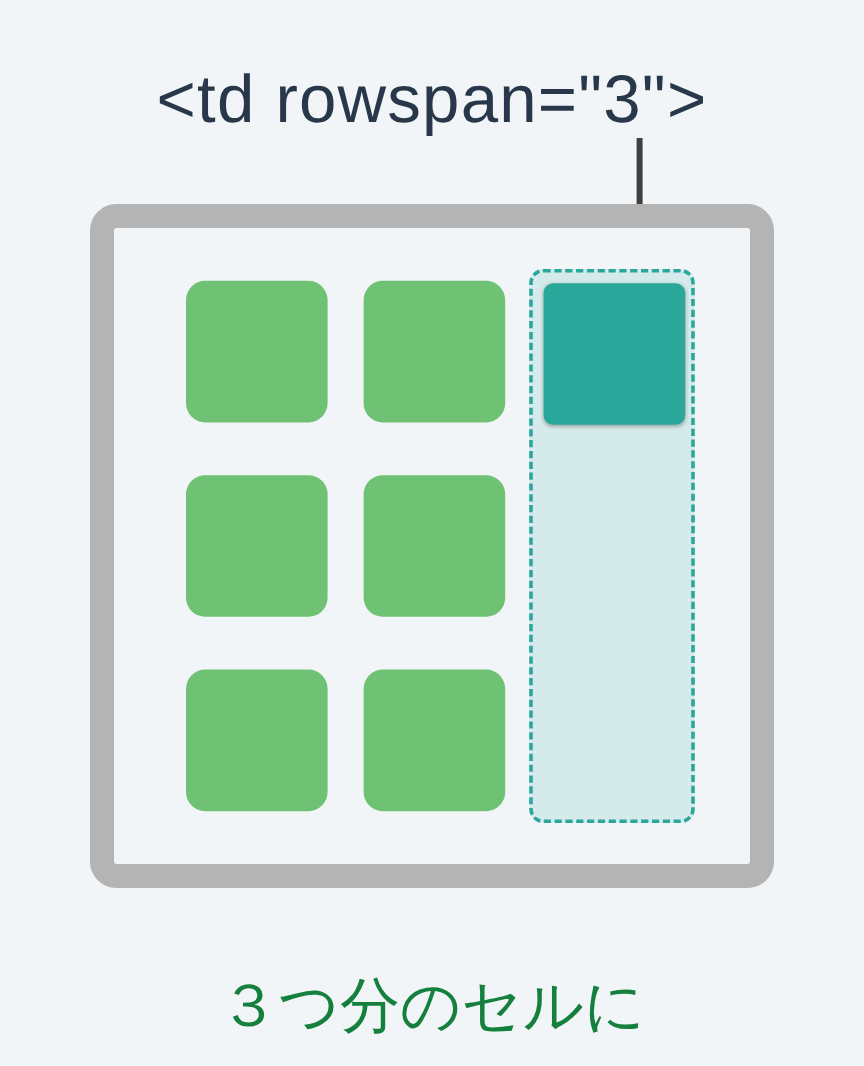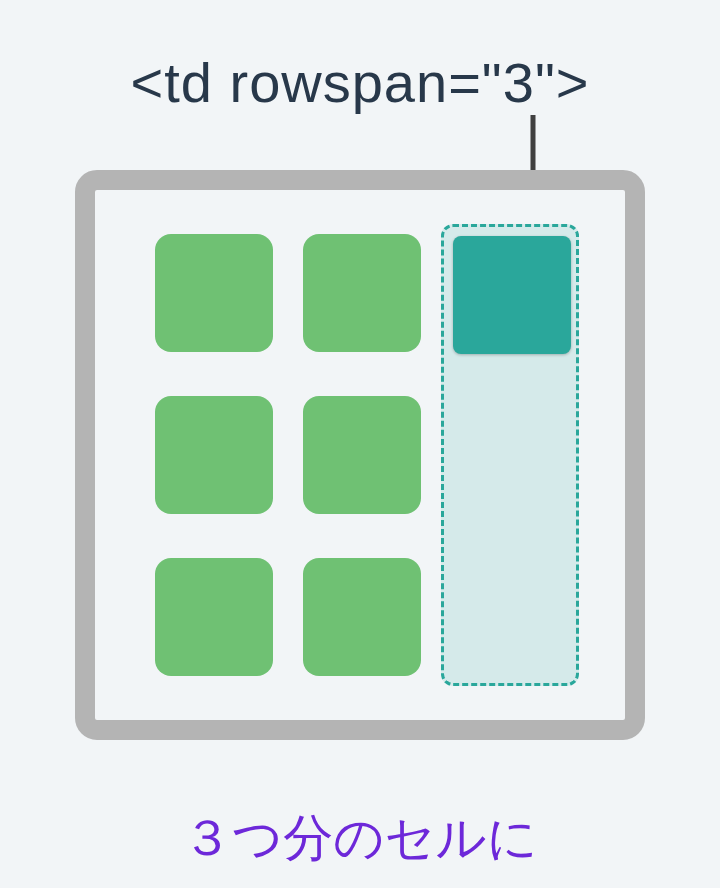--- a/index.html
+++ b/index.html
@@ -22,21 +22,21 @@
     font-weight: 400;
     letter-spacing: 1px;
   }
   .caption {
     position: absolute;
     top: 805px;
     left: 0;
     width: 100%;
     text-align: center;
     font-size: 50px;
-    color: #6d28d9;
+    color: #15803d;
     font-weight: 400;
   }
   .table-frame {
     position: absolute;
     left: 75px;
     top: 170px;
     width: 570px;
     height: 570px;
     border: 20px solid #b4b4b4;
     border-radius: 22px;

